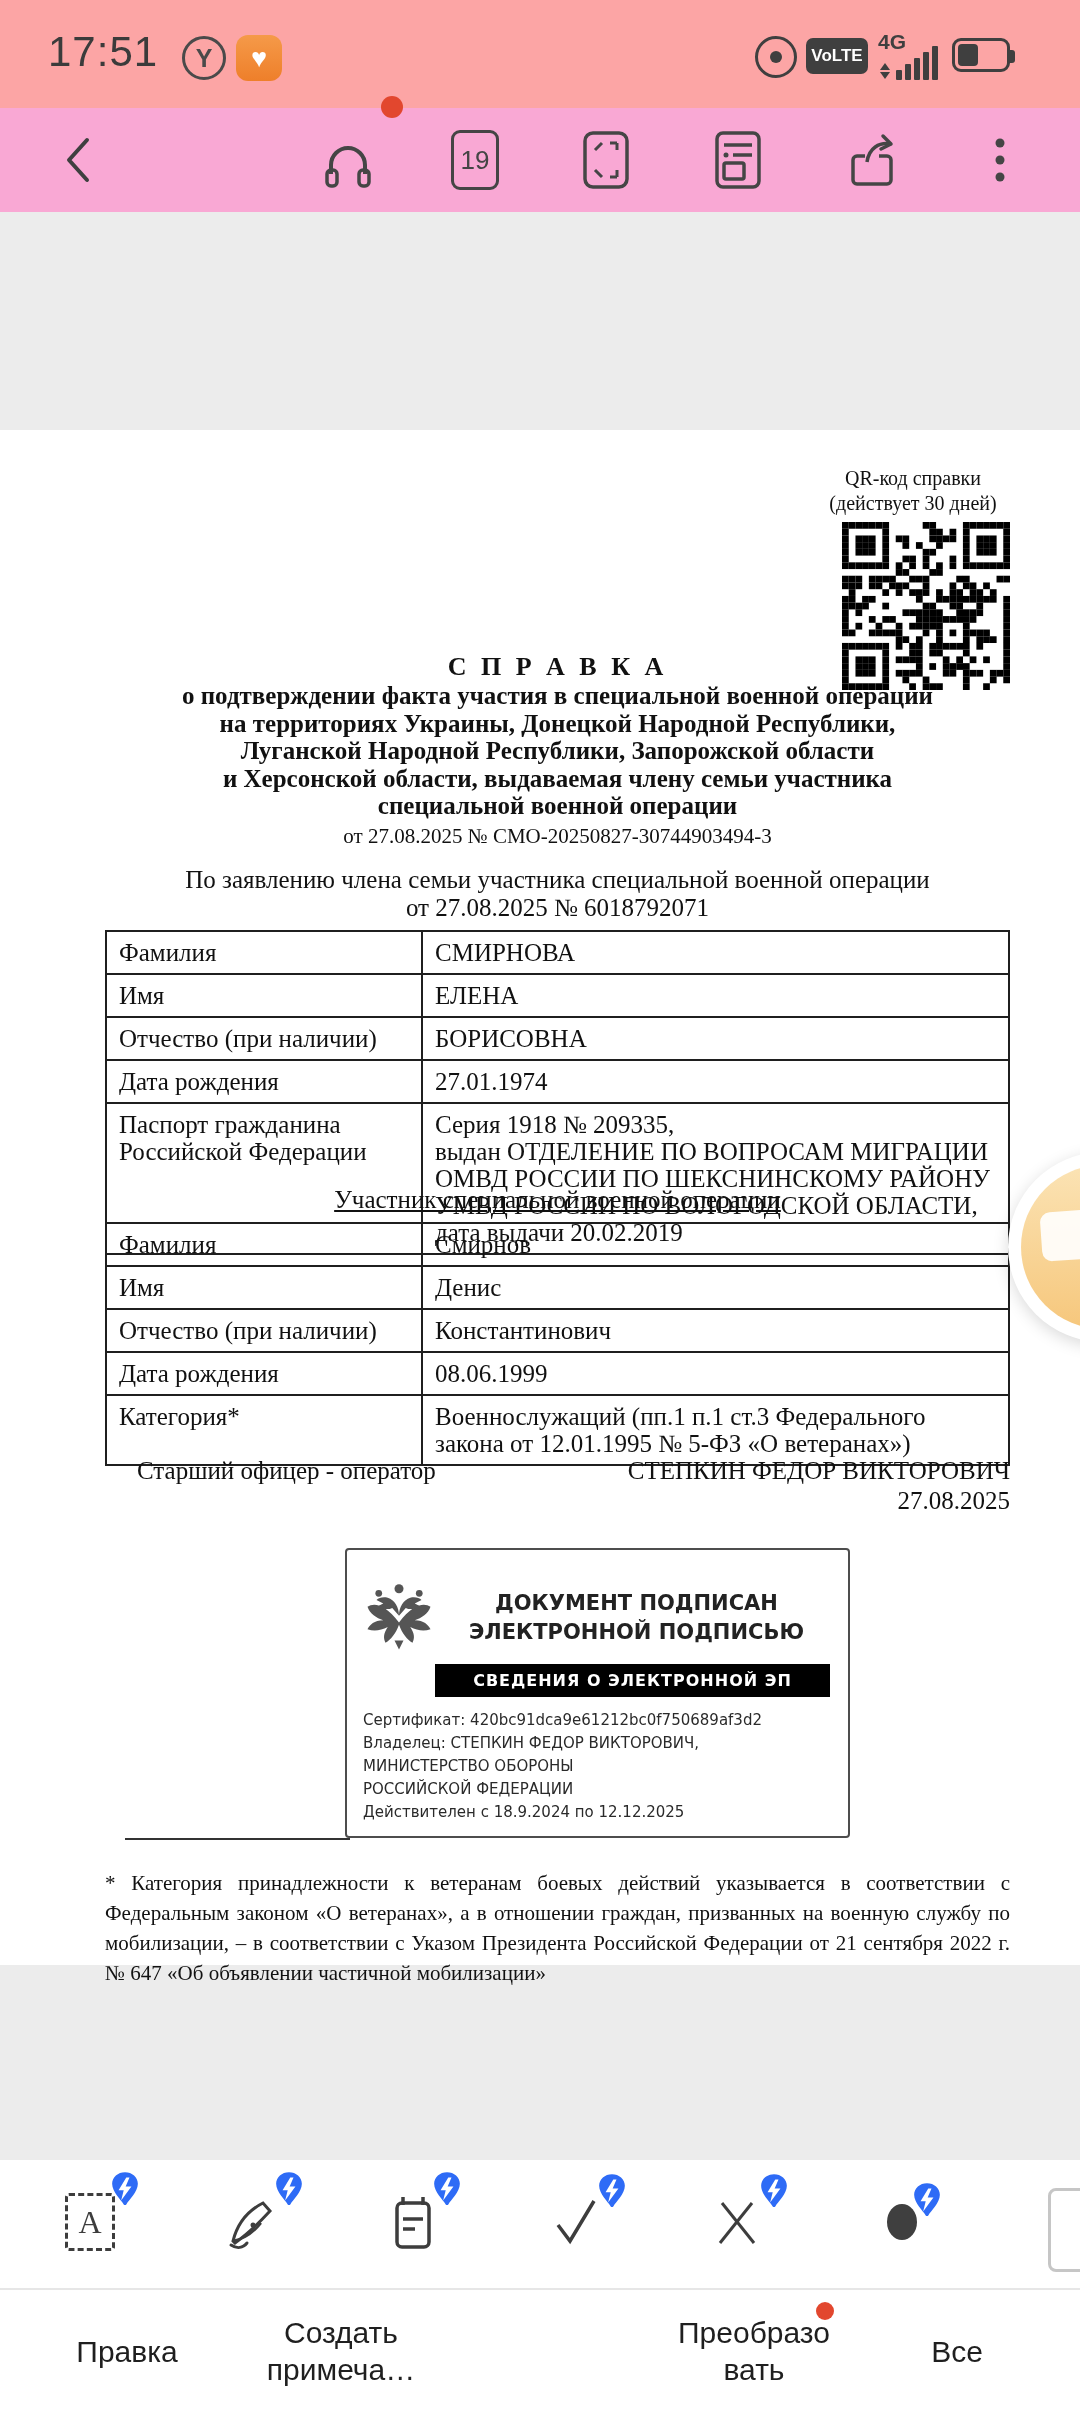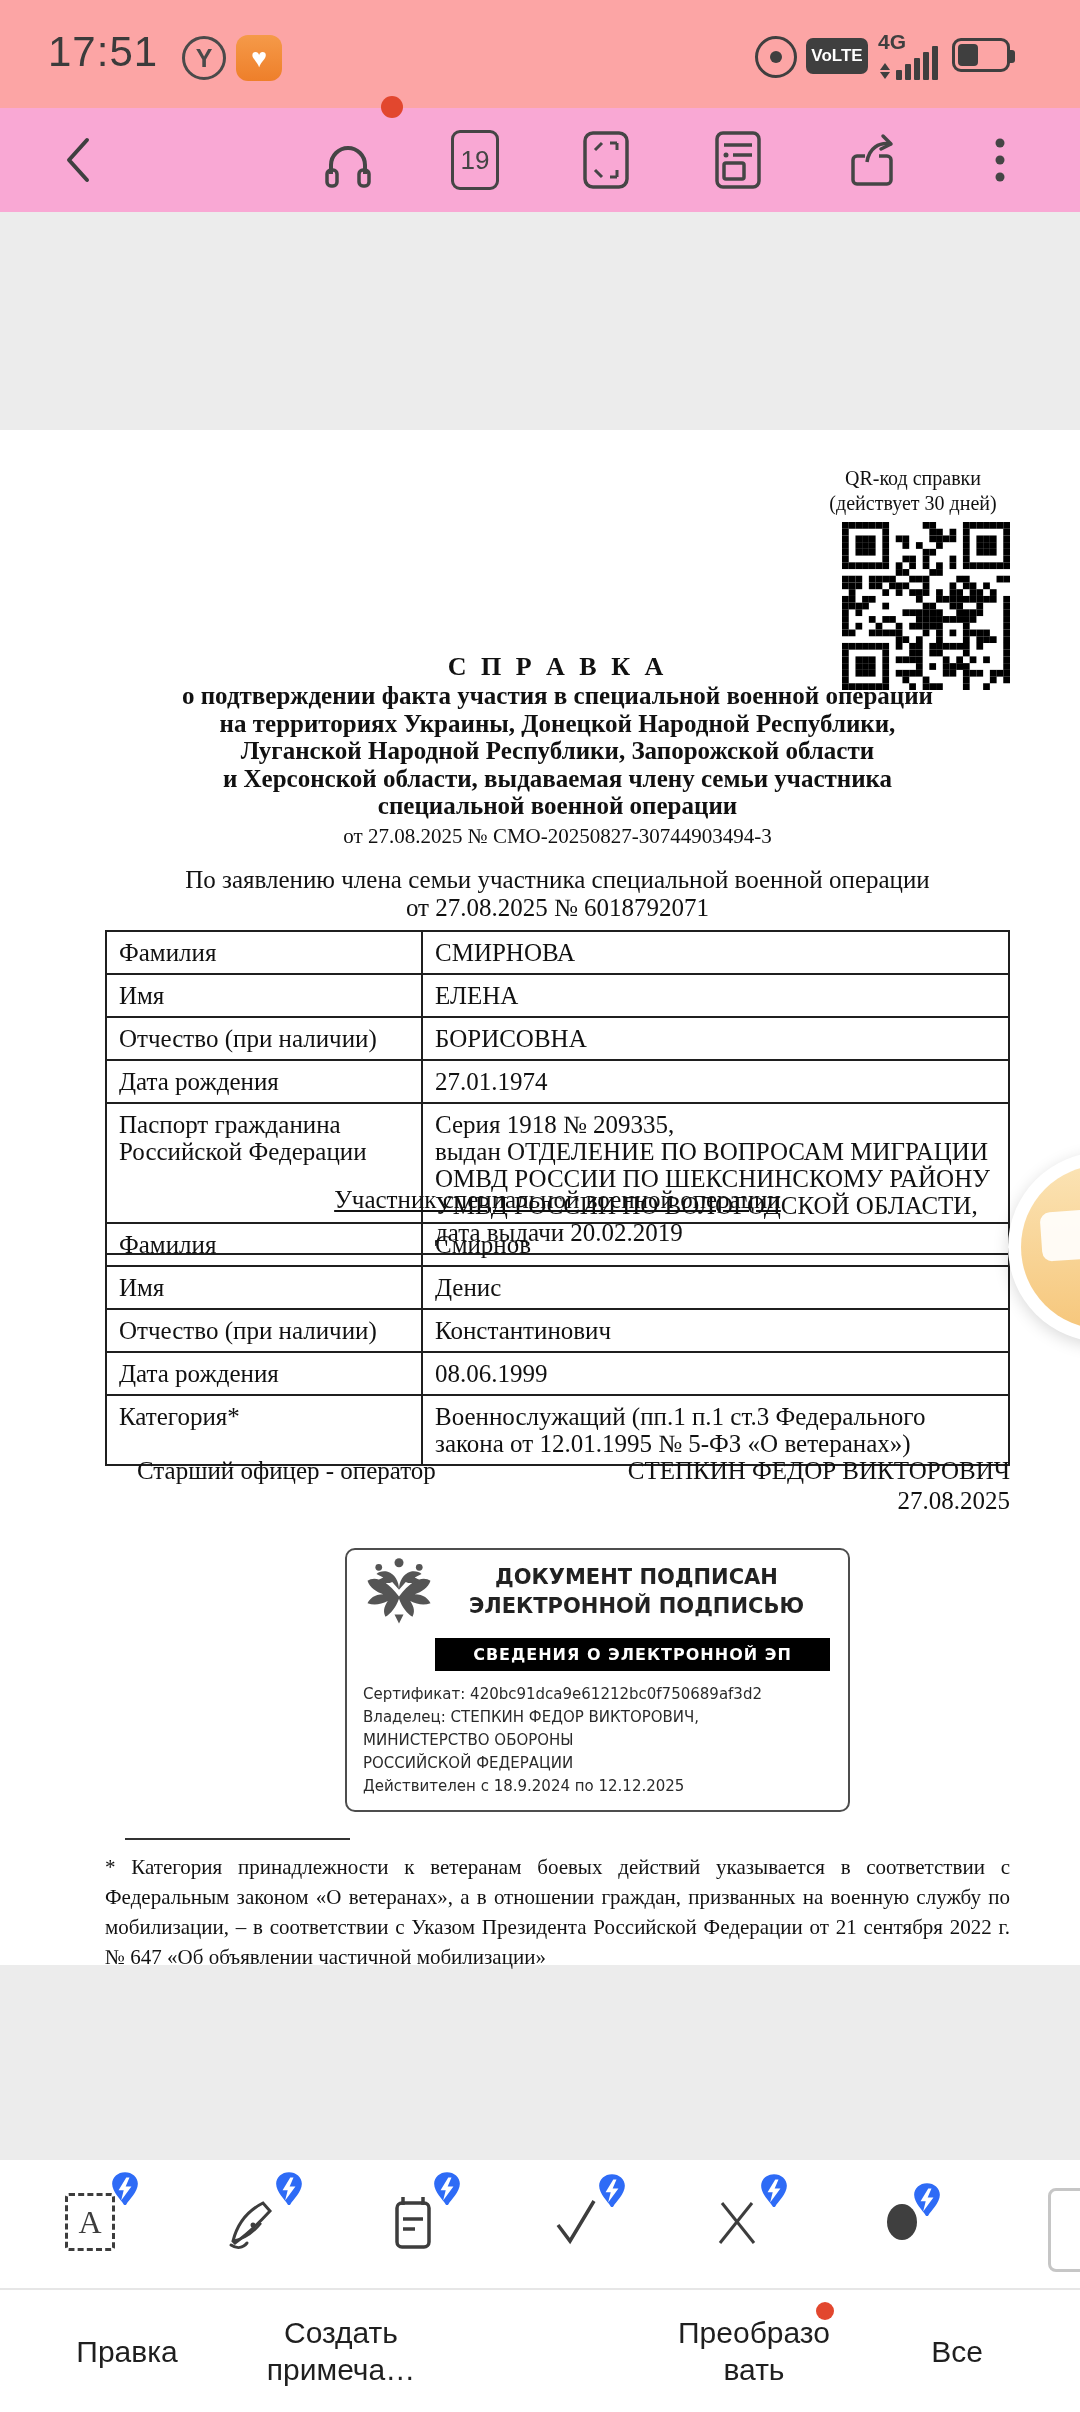--- a/index.html
+++ b/index.html
@@ -47,31 +47,31 @@
   .application{position:absolute;top:436px;left:105px;right:70px;text-align:center;font-size:25px;line-height:28px;}
   table.doc{border-collapse:collapse;width:905px;table-layout:fixed;}
   table.doc td{border:2px solid #1f1f1f;font-size:25px;line-height:27px;padding:7px 12px;vertical-align:top;white-space:pre-line;}
   td.lbl{width:290px;}
   .tbl1{position:absolute;top:500px;left:105px;}
   .sec-head{position:absolute;top:756px;left:105px;width:905px;text-align:center;font-size:25px;text-decoration:underline;}
   .tbl2{position:absolute;top:792px;left:105px;}
   .signature{position:absolute;top:1026px;left:105px;right:70px;display:flex;justify-content:space-between;font-size:25px;line-height:30px;margin-left:32px;}
   .sig-right{text-align:right;}
   
-  .stamp{position:absolute;top:1118px;left:345px;width:505px;border:2px solid #4d4d4d;border-radius:10px;
-         box-sizing:border-box;padding:6px 18px 12px 16px;font-family:"DejaVu Sans","Liberation Sans",sans-serif;color:#2a2a2a;}
+  .stamp{position:absolute;top:1118px;left:345px;width:505px;border:2px solid #4d4d4d;border-radius:4px;
+         box-sizing:border-box;padding:32px 18px 12px 16px;font-family:"DejaVu Sans","Liberation Sans",sans-serif;color:#2a2a2a;}
   .stamp-head{display:flex;align-items:center;gap:8px;}
   .stamp-title{flex:1;text-align:center;font-weight:bold;font-size:21px;line-height:29px;white-space:pre-line;color:#222;}
   .stamp-bar{margin:10px 0 12px 72px;background:#000;color:#fff;font-weight:bold;font-size:16px;
              letter-spacing:1px;text-align:center;padding:7px 0;}
   .stamp-line{font-size:15px;line-height:23px;white-space:pre-line;}
   
   .footnote{position:absolute;top:1408px;left:105px;right:70px;}
   .fn-rule{width:225px;border-top:2px solid #333;margin-left:20px;}
-  .fn-text{margin-top:12px;font-size:21px;line-height:30px;text-align:justify;}
+  .fn-text{margin-top:28px;font-size:21px;line-height:30px;text-align:justify;}
   
   .bubble{position:absolute;top:1152px;left:1008px;width:190px;height:190px;border-radius:50%;
           background:#fff;box-shadow:0 4px 16px rgba(0,0,0,.15);}
   .bubble-in{position:absolute;inset:13px;border-radius:50%;background:linear-gradient(#fbe3b4,#f6c77c);overflow:hidden;}
   .bubble-band{position:absolute;left:12%;top:26%;width:85%;height:30%;background:rgba(255,255,255,.9);border-radius:10px;transform:rotate(-4deg);}
   
   .tools{position:absolute;top:2160px;left:0;width:1080px;height:128px;background:#fff;}
   .tool{position:absolute;top:62px;transform:translate(-50%,-50%);}
   .badge{position:absolute;top:-22px;right:-26px;width:32px;height:36px;}
   .sel-a{width:50px;height:58px;border:3px dashed #3d3d3d;border-radius:4px;box-sizing:border-box;

